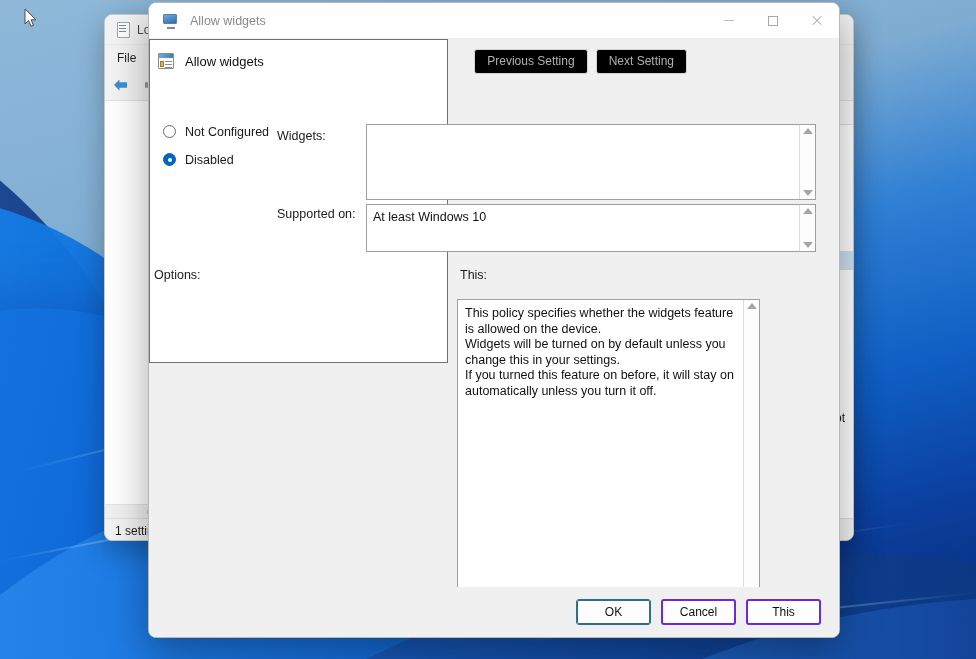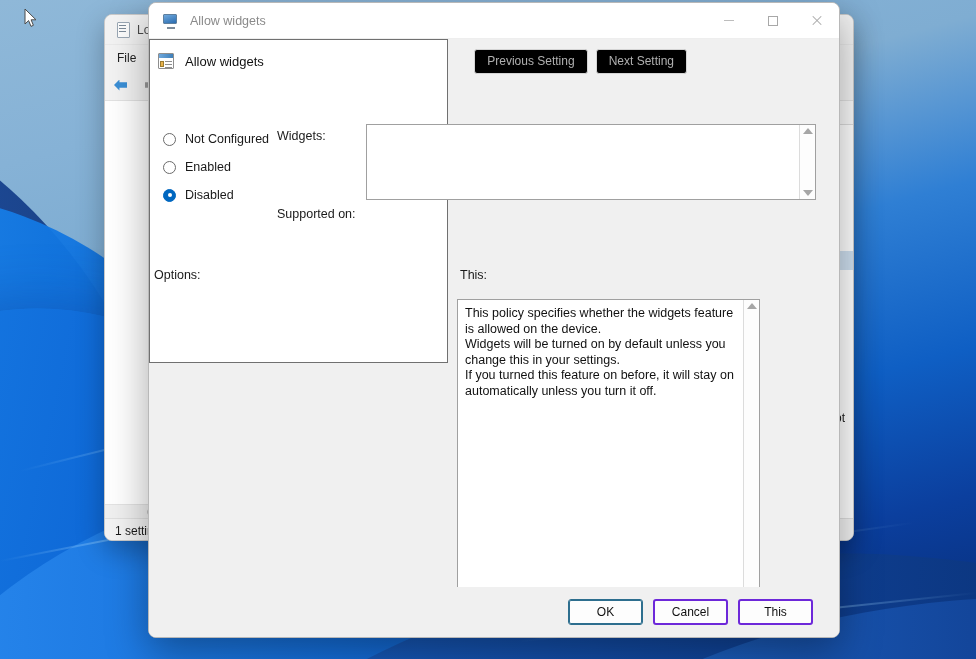--- a/index.html
+++ b/index.html
@@ -337,21 +337,20 @@
   #next-setting-button { margin-right: 152px; }
 
   
   #state-group {
     position: absolute;
     left: 8px; top: 86px;
     width: 230px;
   }
   .radio-row {
     display: flex;
-    align-items: center;
     height: 28px;
     gap: 9px;
   }
   .radio-dot {
     width: 13px; height: 13px;
     border-radius: 50%;
     border: 1px solid #6b6b6b;
     background: #fff;
     position: relative;
     flex: 0 0 auto;
@@ -426,21 +425,21 @@
   #help-box      { left: 308px; top: 260px; width: 303px; height: 324px; }
   #help-box .tb-content { padding: 6px 7px; line-height: 15.5px; }
 
   #dlg-footer {
     position: absolute;
     left: 0; right: 0; bottom: 0;
     height: 50px;
     display: flex;
     align-items: center;
     justify-content: flex-end;
-    padding-right: 26px;
+    padding-right: 18px;
     gap: 10px;
     background: #f0f0f0;
   }
   .footer-btn {
     width: 75px; height: 26px;
     font-size: 12px;
     color: #111;
     background: #fdfdfd;
     border: 2px solid #6d28d9;
     border-radius: 3px;
@@ -552,39 +551,42 @@
       <button id="prev-setting-button" class="nav-btn">Previous Setting</button>
       <button id="next-setting-button" class="nav-btn">Next Setting</button>
     </div>
 
     <div id="state-group">
       <div class="radio-row">
         <span class="radio-dot"></span>
         <span class="radio-label">Not Configured</span>
       </div>
       <div class="radio-row">
-        <span class="radio-dot"></span>
-        <span class="radio-label">Enabled</span>
-      </div>
-      <div class="radio-row">
         <span class="radio-dot checked"></span>
         <span class="radio-label">Disabled</span>
       </div>
     </div>
 
     <span id="comment-label" class="field-label">Widgets:</span>
     <div id="comment-box" class="textbox">
       <div class="tb-content"></div>
       <div class="vscroll">
         <span class="tri-up"></span>
         <span class="tri-down"></span>
       </div>
     </div>
 
     <span id="supported-label" class="field-label">Supported on:</span>
+    <div id="supported-box" class="textbox">
+      <div class="tb-content">At least Windows 10</div>
+      <div class="vscroll">
+        <span class="tri-up"></span>
+        <span class="tri-down"></span>
+      </div>
+    </div>
 
     <span id="options-label" class="field-label">Options:</span>
     <div id="options-box">
       <div class="tb-content"></div>
     </div>
 
     <span id="help-label" class="field-label">This:</span>
     <div id="help-box" class="textbox">
       <div class="tb-content">This policy specifies whether the widgets feature is allowed on the device.
 Widgets will be turned on by default unless you change this in your settings.

